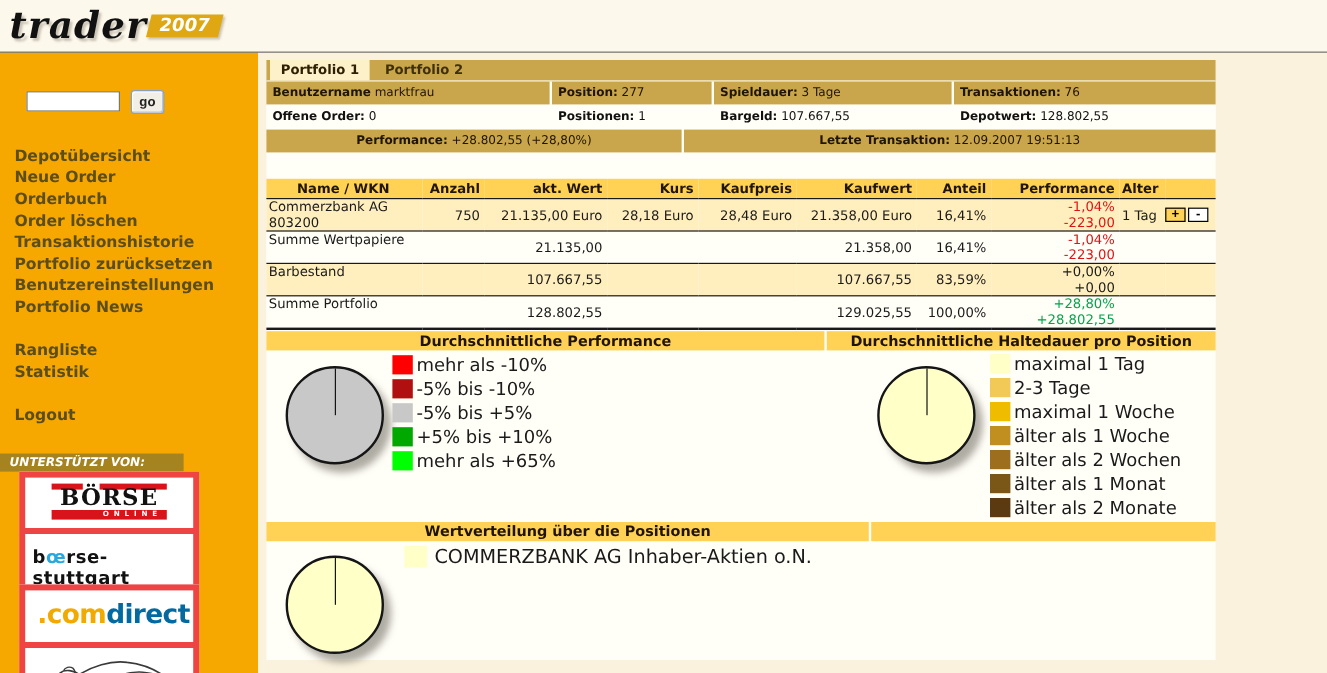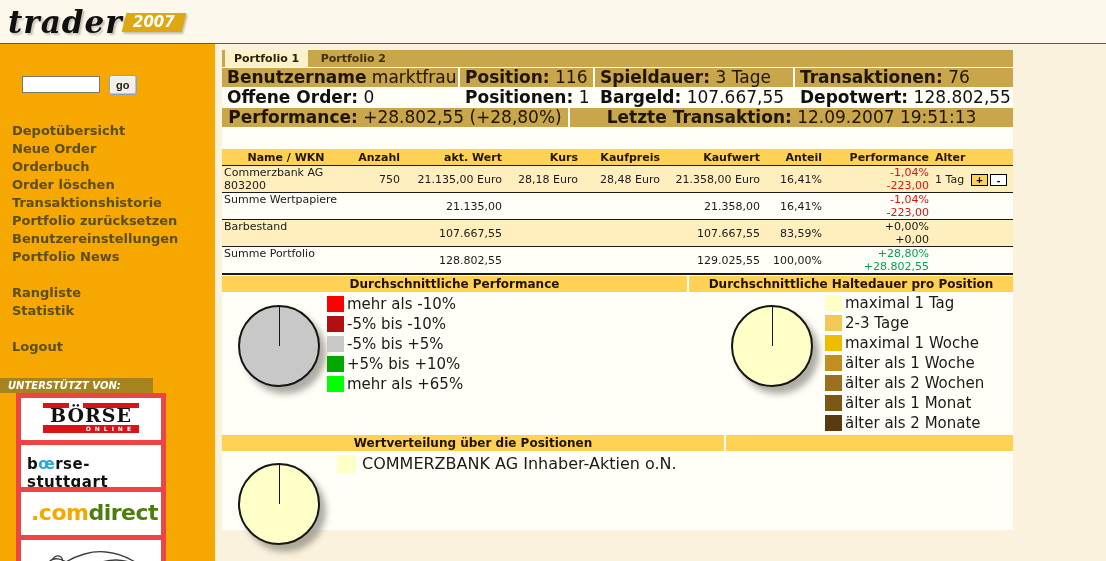--- a/index.html
+++ b/index.html
@@ -49,31 +49,31 @@
   .boerse-bars{height:5px;display:flex;}
   .boerse-bars .b1{width:26px;background:#D8131A;}
   .boerse-bars .bgap{width:14px;}
   .boerse-bars .b2{flex:1;background:#D8131A;}
   .boerse-name{font-family:"DejaVu Serif","Liberation Serif",serif;font-weight:bold;font-size:19px;color:#111;line-height:20px;margin-top:-3px;letter-spacing:1px;}
   .boerse-online{background:#D8131A;color:#fff;font-size:6px;font-weight:bold;letter-spacing:4px;line-height:8px;text-align:right;padding-right:4px;}
   .bst{margin:10px 6px 0;font-weight:bold;font-size:15px;color:#111;letter-spacing:0.5px;}
   .bst .oe{color:#29A8E0;}
   .comdirect{margin:8px 0 0 10px;font-size:22px;font-weight:bold;letter-spacing:-0.5px;}
   .comdirect .cd1{color:#F2A900;}
-  .comdirect .cd2{color:#4d7c0f;}
+  .comdirect .cd2{color:#0369a1;}
   .jaguar{display:block;margin:4px auto 0;}
   
   .main{position:absolute;left:215px;top:44px;width:891px;height:517px;background:#FAF2DD;}
   .content{margin:6px 0 0 7px;width:791px;background:#FFFEF7;}
   
   .tabbar{height:17px;background:#C9A64B;border-bottom:1px solid #FFFEF7;font-size:11px;line-height:17px;white-space:nowrap;}
   .tab{display:inline-block;padding:0 9px;font-weight:bold;color:#40300a;cursor:pointer;}
   .tab.active{background:#FCF1C9;color:#2e2000;margin-left:3px;}
   
-  .inforow{display:flex;gap:2px;height:19px;margin-bottom:1px;font-size:17px;line-height:19px;}
+  .inforow{display:flex;gap:2px;height:19px;margin-bottom:1px;font-size:10px;line-height:19px;}
   .infocell{background:#C9A64B;padding-left:5px;color:#201500;white-space:nowrap;overflow:hidden;}
   .inforow.white .infocell{background:#FFFEF7;color:#111;}
   .infocell b{font-weight:bold;}
   .infocell.center{text-align:center;padding-left:0;}
   .w1{width:231px;} .w2{width:128px;} .w3{width:193px;} .w4{flex:1;}
   .wh1{width:346px;} .wh2{flex:1;}
   
   .postable{margin-top:22px;border-collapse:collapse;table-layout:fixed;width:791px;font-size:11px;color:#1a1a1a;border-bottom:2px solid #1a1a1a;}
   .postable th{background:#FFD256;font-weight:bold;color:#201500;height:16px;padding:0 4px 0 0;border-bottom:1px solid #1a1a1a;}
   .postable td{padding:0 4px 0 0;border-bottom:1px solid #1a1a1a;vertical-align:middle;}
@@ -87,21 +87,21 @@
   .perf div{line-height:13px;}
   .pmbtn{display:inline-block;width:17px;height:12px;border:1px solid #000;font-size:11px;font-weight:bold;line-height:11px;text-align:center;cursor:pointer;vertical-align:middle;padding:0;}
   .pmbtn.plus{background:#FFD256;margin-right:2px;}
   .pmbtn.minus{background:#fff;}
   
   .secbar{display:flex;gap:2px;height:16px;font-size:12px;line-height:16px;font-weight:bold;color:#201400;margin-top:1px;}
   .seccell{background:#FFD256;text-align:center;overflow:hidden;white-space:nowrap;}
   .sc1{width:465px;} .sc2{flex:1;}
   .sc3{width:502px;} .sc4{flex:1;}
   .piesec{position:relative;height:143px;}
-  .wertsec{position:relative;height:79px;border-radius:7px;}
+  .wertsec{position:relative;height:99px;border-radius:7px;}
   .pie{
     position:absolute;width:78px;height:78px;border-radius:50%;
     border:2px solid #151515;box-shadow:6px 7px 6px rgba(110,105,95,.55);
   }
   .pie .needle{position:absolute;left:50%;top:0;width:1px;height:50%;background:#151515;}
   .legend{position:absolute;}
   .lrow{display:flex;align-items:center;height:20px;}
   .swatch{width:17px;height:16px;margin-right:3px;flex:none;}
   .ltext{font-size:15px;color:#1a1a1a;white-space:nowrap;line-height:20px;}
   .wert-swatch{width:19px;height:18px;margin-right:6px;}
@@ -170,21 +170,21 @@
 <div class="main">
   <div class="content">
 
     <div class="tabbar">
       <span class="tab active">Portfolio 1</span>
       <span class="tab">Portfolio 2</span>
     </div>
 
     <div class="inforow">
       <div class="infocell w1"><b>Benutzername</b>&nbsp;<span>marktfrau</span></div>
-      <div class="infocell w2"><b>Position:</b>&nbsp;<span>116</span></div>
+      <div class="infocell w2"><b>Position:</b>&nbsp;<span>277</span></div>
       <div class="infocell w3"><b>Spieldauer:</b>&nbsp;<span>3 Tage</span></div>
       <div class="infocell w4"><b>Transaktionen:</b>&nbsp;<span>76</span></div>
     </div>
     <div class="inforow white">
       <div class="infocell w1"><b>Offene Order:</b>&nbsp;<span>0</span></div>
       <div class="infocell w2"><b>Positionen:</b>&nbsp;<span>1</span></div>
       <div class="infocell w3"><b>Bargeld:</b>&nbsp;<span>107.667,55</span></div>
       <div class="infocell w4"><b>Depotwert:</b>&nbsp;<span>128.802,55</span></div>
     </div>
     <div class="inforow">

